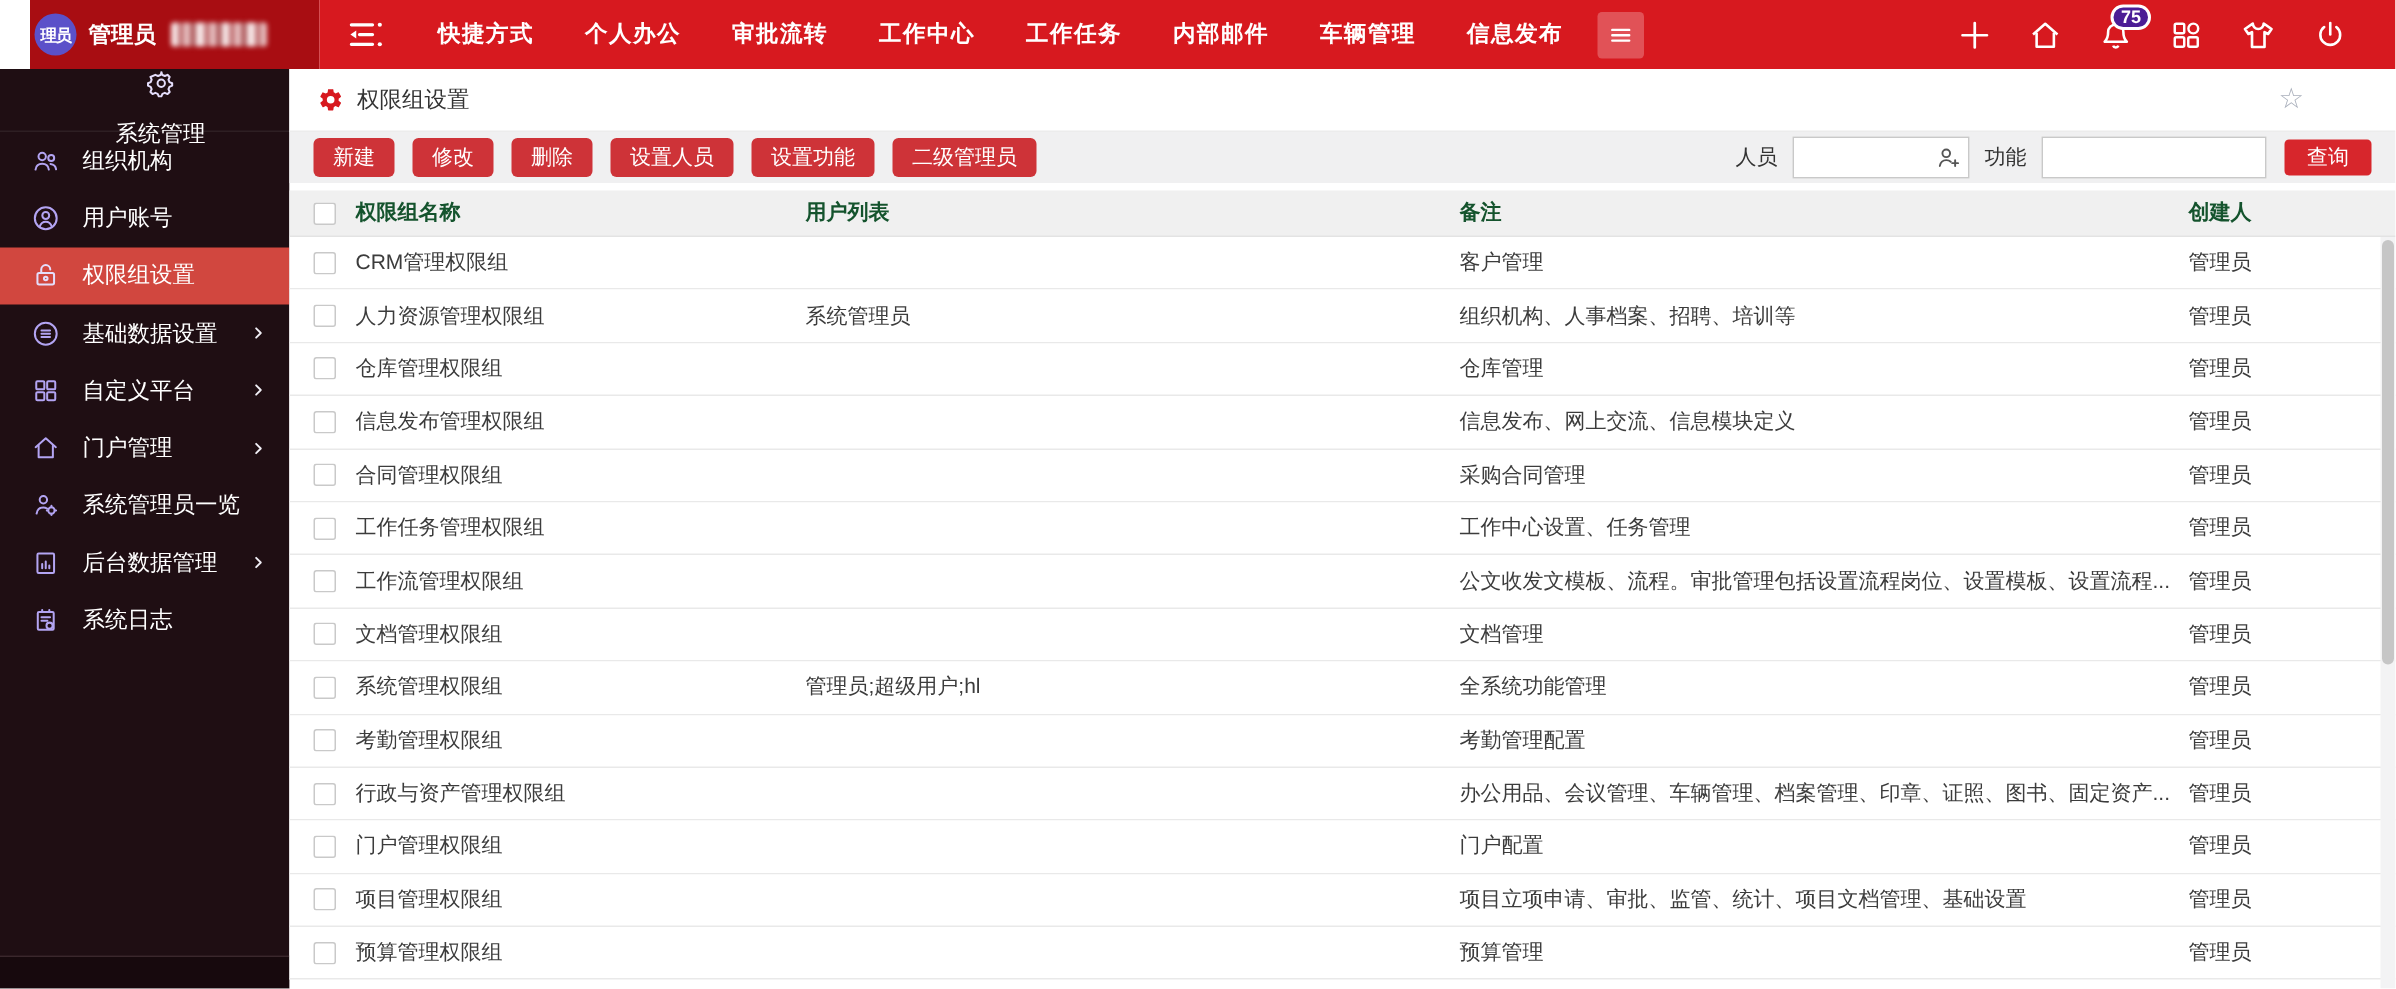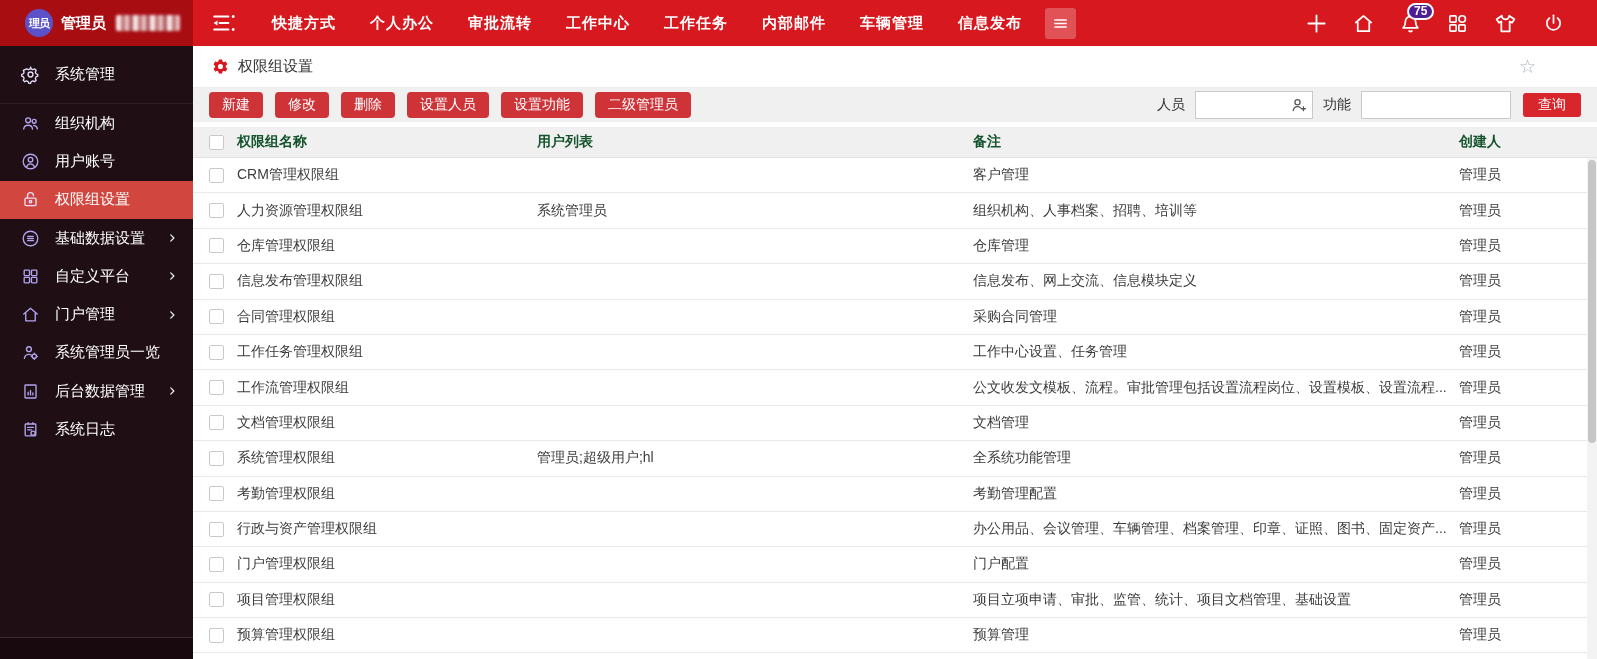--- a/index.html
+++ b/index.html
@@ -5,21 +5,21 @@
   * { box-sizing: border-box; margin: 0; padding: 0; }
   html,body { width:1597px; height:659px; overflow:hidden; }
   body {
     font-family: "Liberation Sans", "DejaVu Sans", sans-serif;
     position: relative; background:#fff; color:#333;
   }
   
   .topbar { position:absolute; top:0; left:0; right:0; height:46px; display:flex; }
   .topbar-left {
     width:193px; flex:0 0 193px; background:var(--topbar-left,#a80d12);
-    display:flex; align-items:center; padding-left:25px; gap:8px;
+    display:flex; align-items:center; padding-left:3px; gap:8px;margin-left:20px;
   }
   .avatar {
     width:28px; height:28px; border-radius:50%; background:var(--avatar-bg,#5b51c9);
     color:#fff; font-size:11px; display:flex; align-items:center; justify-content:center;
     flex:0 0 28px; letter-spacing:-1px; font-weight:bold;
   }
   .user-label { color:#fff; font-size:15px; font-weight:bold; white-space:nowrap; }
   .redacted {
     width:64px; height:16px; border-radius:2px; margin-left:2px;
     background: repeating-linear-gradient(90deg,
@@ -49,21 +49,21 @@
   }
   
   .sidebar {
     position:absolute; top:46px; left:0; width:193px; bottom:0;
     background:var(--sidebar-bg,#1f0e13); color:#fff;
   }
   .side-item {
     height:38.3px; display:flex; align-items:center; padding-left:21px; gap:15px;
     font-size:15px; position:relative; cursor:pointer; white-space:nowrap;
   }
-  .side-item.module-header { height:58px; border-bottom:1px solid rgba(255,255,255,.07); }
+  .side-item.module-header { height:42px; border-bottom:1px solid rgba(255,255,255,.07);flex-direction:column; }
   .side-item.active { background:var(--active-item,#d1473f); }
   .side-item .s-icon { width:19px; height:19px; flex:0 0 19px; color:var(--icon-purple,#b3a4f2); display:flex; }
   .side-item.active .s-icon, .side-item.module-header .s-icon { color:#e4ddfb; }
   .side-item .arrow { position:absolute; right:16px; width:10px; height:10px; color:#f0eef5; display:flex; }
   .sidebar-footer {
     position:absolute; bottom:0; left:0; right:0; height:22px;
     border-top:1px solid #3a272c; background:#17090d;
   }
   
   .content { position:absolute; left:193px; top:46px; right:0; bottom:0; background:#fff; }

